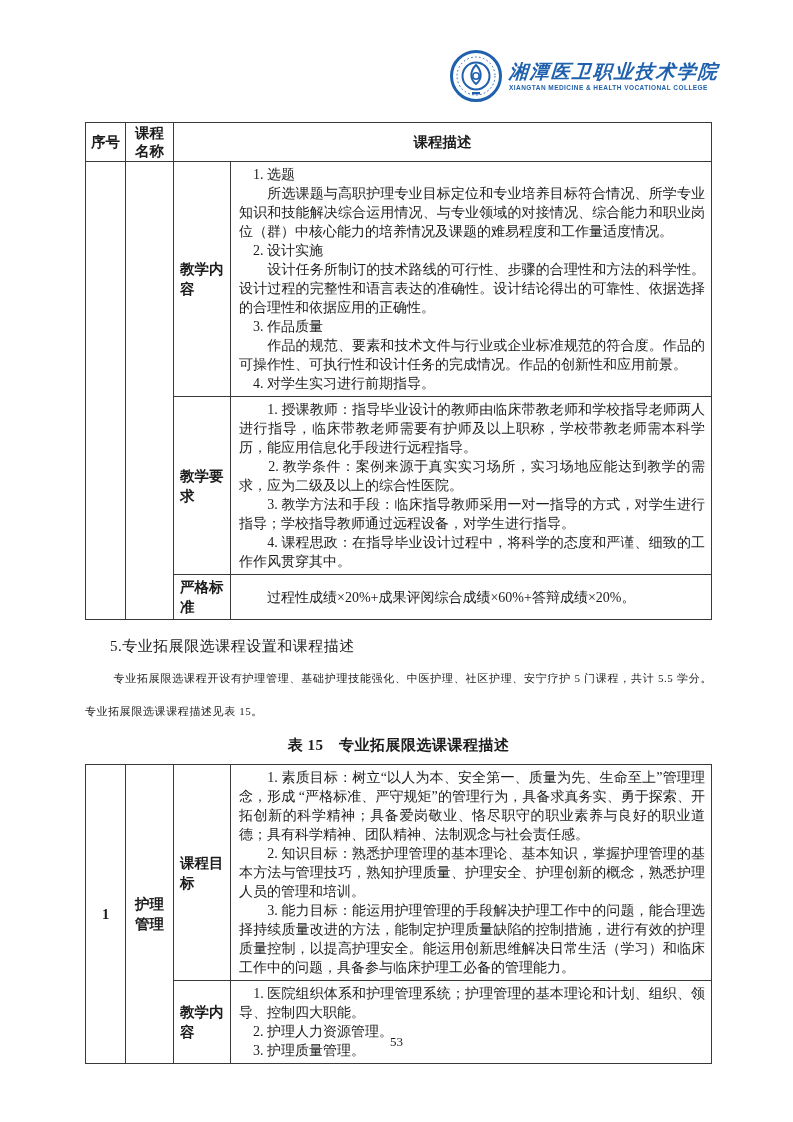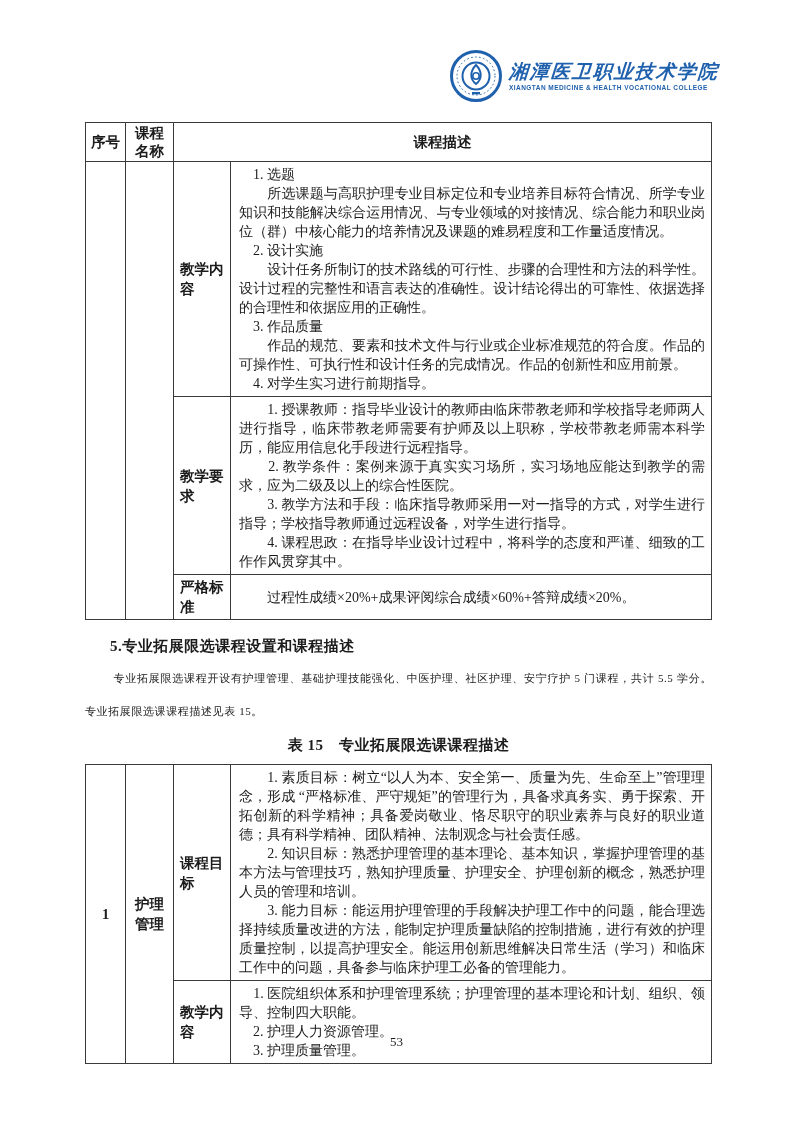--- a/index.html
+++ b/index.html
@@ -62,21 +62,21 @@
   }
   tr.row-short td.content-cell { height: 42px; }
   .t1-r1 .content-cell { height: 230px; }
   .t1-r2 .content-cell { height: 160px; }
   .t2-r1 .content-cell { height: 203px; }
   .t2-r2 .content-cell { height: 72px; }
 
   
   .section-heading {
     margin: 17px 0 0 25px;
-    font-size: 15px; font-weight: bold; letter-spacing: 0.5px;
+    font-size: 15px; font-weight: normal; letter-spacing: 0.5px;
   }
   .section-paragraph {
     margin: 6px 0 0 0;
     font-size: 11px; line-height: 33px; letter-spacing: 0.6px;
     text-indent: 2.6em; text-align: justify;
   }
   .table-caption {
     margin: 8px 0 9px 0;
     font-size: 15px; font-weight: bold; text-align: center; letter-spacing: 0.5px;
   }

